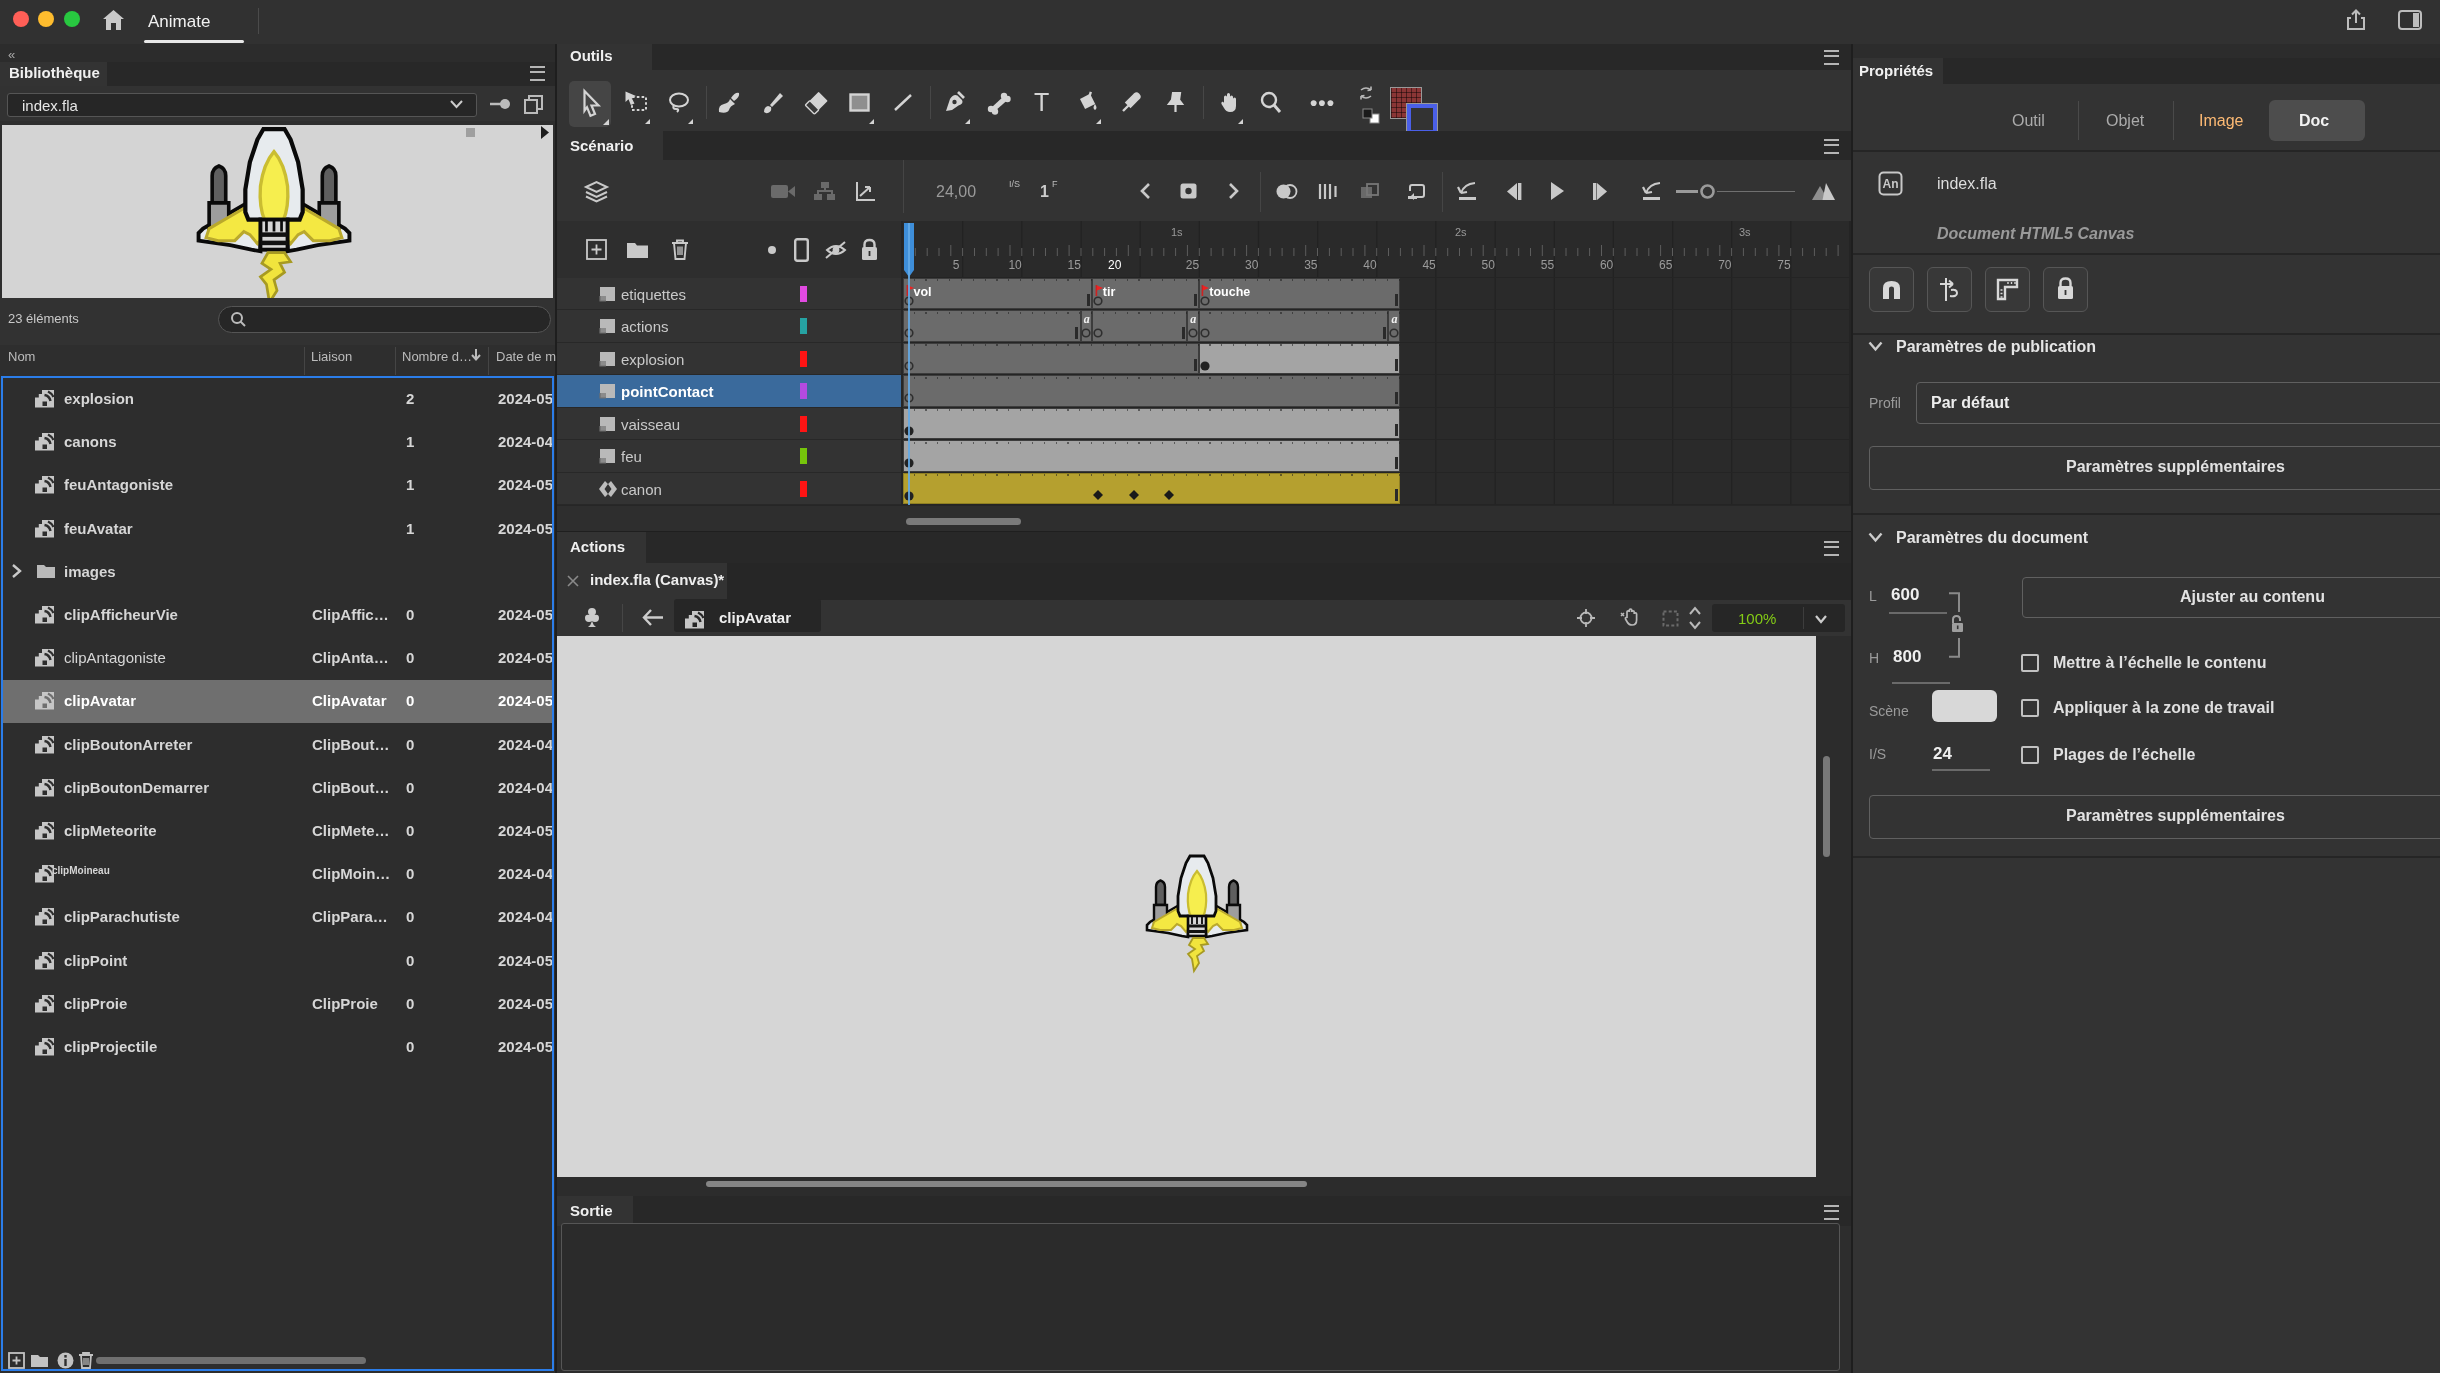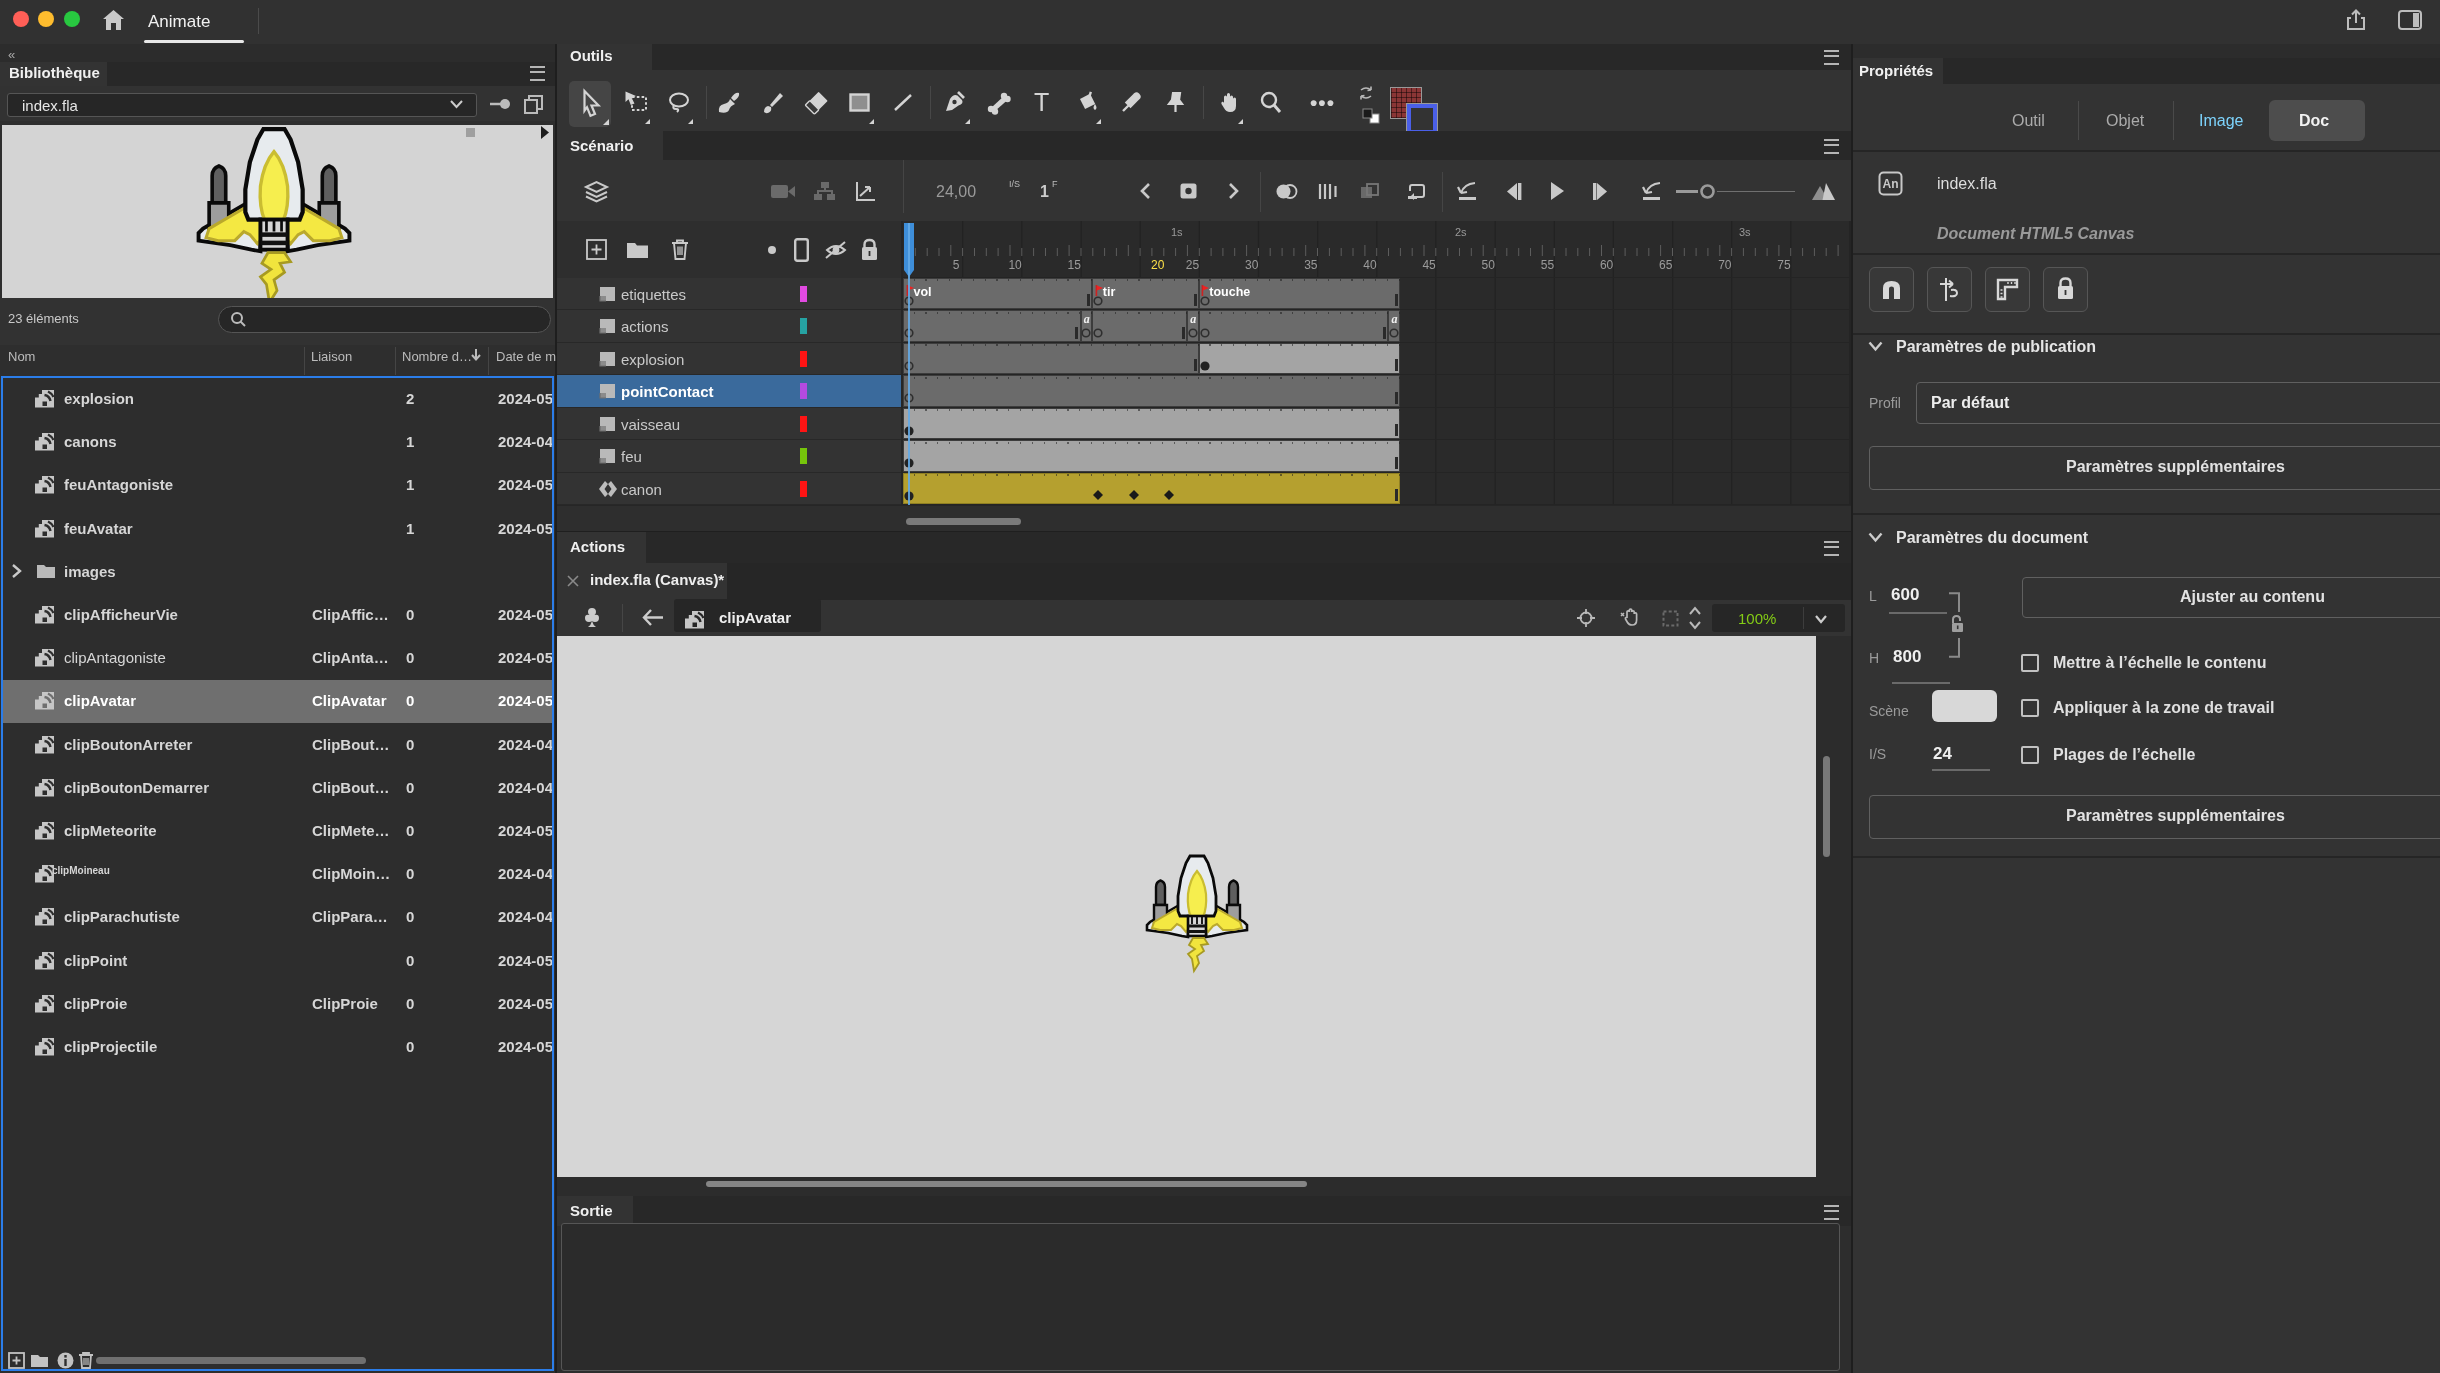--- a/index.html
+++ b/index.html
@@ -615,21 +615,21 @@
       <rect x="875.4" y="2" width="1" height="11" fill="#5d5d5d"></rect>
       <rect x="887.2" y="5" width="1" height="8" fill="#5d5d5d"></rect>
       <rect x="899.1" y="5" width="1" height="8" fill="#5d5d5d"></rect>
       <rect x="910.9" y="5" width="1" height="8" fill="#5d5d5d"></rect>
       <rect x="922.7" y="5" width="1" height="8" fill="#5d5d5d"></rect>
       <rect x="934.6" y="2" width="1" height="11" fill="#5d5d5d"></rect>
     </svg>
 <div class="tx" style="left:952.735px;top:259px;font-size:12px;color:#9b9b9b;font-weight:normal;">5</div>
 <div class="tx" style="left:1008.385px;top:259px;font-size:12px;color:#9b9b9b;font-weight:normal;">10</div>
 <div class="tx" style="left:1067.5349999999999px;top:259px;font-size:12px;color:#9b9b9b;font-weight:normal;">15</div>
-<div class="tx" style="left:1151px;top:259px;font-size:12px;color:#fde047;font-weight:normal;">20</div>
+<div class="tx" style="left:1108px;top:259px;font-size:12px;color:#ffffff;font-weight:normal;">20</div>
 <div class="tx" style="left:1185.835px;top:259px;font-size:12px;color:#9b9b9b;font-weight:normal;text-align:right;">25</div>
 <div class="tx" style="left:1244.985px;top:259px;font-size:12px;color:#9b9b9b;font-weight:normal;">30</div>
 <div class="tx" style="left:1304.135px;top:259px;font-size:12px;color:#9b9b9b;font-weight:normal;">35</div>
 <div class="tx" style="left:1363.2849999999999px;top:259px;font-size:12px;color:#9b9b9b;font-weight:normal;">40</div>
 <div class="tx" style="left:1422.435px;top:259px;font-size:12px;color:#9b9b9b;font-weight:normal;">45</div>
 <div class="tx" style="left:1481.585px;top:259px;font-size:12px;color:#9b9b9b;font-weight:normal;">50</div>
 <div class="tx" style="left:1540.7350000000001px;top:259px;font-size:12px;color:#9b9b9b;font-weight:normal;">55</div>
 <div class="tx" style="left:1599.885px;top:259px;font-size:12px;color:#9b9b9b;font-weight:normal;">60</div>
 <div class="tx" style="left:1659.0349999999999px;top:259px;font-size:12px;color:#9b9b9b;font-weight:normal;">65</div>
 <div class="tx" style="left:1718.185px;top:259px;font-size:12px;color:#9b9b9b;font-weight:normal;">70</div>
@@ -903,21 +903,21 @@
       <div style="position:absolute;left:0;right:0;top:2.5px;border-top:2px solid #b5b5b5"></div>
     </div>
 <div class="p" style="left:561px;top:1223px;width:1279px;height:148px;background:#2b2b2b;border:1.5px solid #565656;border-radius:3px;box-sizing:border-box"></div>
 <div class="p" style="left:1853px;top:44px;width:587px;height:1329px;background:#333333"></div>
 <div class="p" style="left:1853px;top:44px;width:587px;height:14px;background:#2c2c2c"></div>
 <div class="p" style="left:1853px;top:58px;width:587px;height:26px;background:#282828"></div>
 <div class="tab" style="left:1853px;top:58px;width:90px;height:26px"></div>
 <div class="tx" style="left:1859px;top:63px;font-size:15px;color:#f0f0f0;font-weight:bold;">Propriétés</div>
 <div class="tx" style="left:2012px;top:113px;font-size:16px;color:#ababab;font-weight:normal;">Outil</div>
 <div class="tx" style="left:2106px;top:113px;font-size:16px;color:#ababab;font-weight:normal;">Objet</div>
-<div class="tx" style="left:2199px;top:113px;font-size:16px;color:#7dd3fc;font-weight:normal;">Image</div>
+<div class="tx" style="left:2199px;top:113px;font-size:16px;color:#fdba74;font-weight:normal;">Image</div>
 <div class="p" style="left:2078px;top:101px;width:1px;height:39px;background:#4a4a4a"></div>
 <div class="p" style="left:2173px;top:101px;width:1px;height:39px;background:#4a4a4a"></div>
 <div class="p" style="left:2269px;top:100px;width:96px;height:41px;background:#4d4d4d;border-radius:6px"></div>
 <div class="tx" style="left:2299px;top:113px;font-size:16px;color:#f2f2f2;font-weight:bold;">Doc</div>
 <div class="p" style="left:1853px;top:150px;width:587px;height:2px;background:#252525"></div>
 <svg class="p" style="left:1878px;top:171px;" width="25" height="25" viewBox="0 0 25 25">
       <rect x="1.5" y="1.5" width="22" height="22" rx="4" fill="none" stroke="#c8c8c8" stroke-width="2"></rect>
       <text x="12.5" y="17" font-size="12" font-weight="bold" fill="#c8c8c8" text-anchor="middle" font-family="Liberation Sans">An</text>
     </svg>
 <div class="tx" style="left:1937px;top:176px;font-size:16px;color:#dddddd;font-weight:normal;">index.fla</div>

